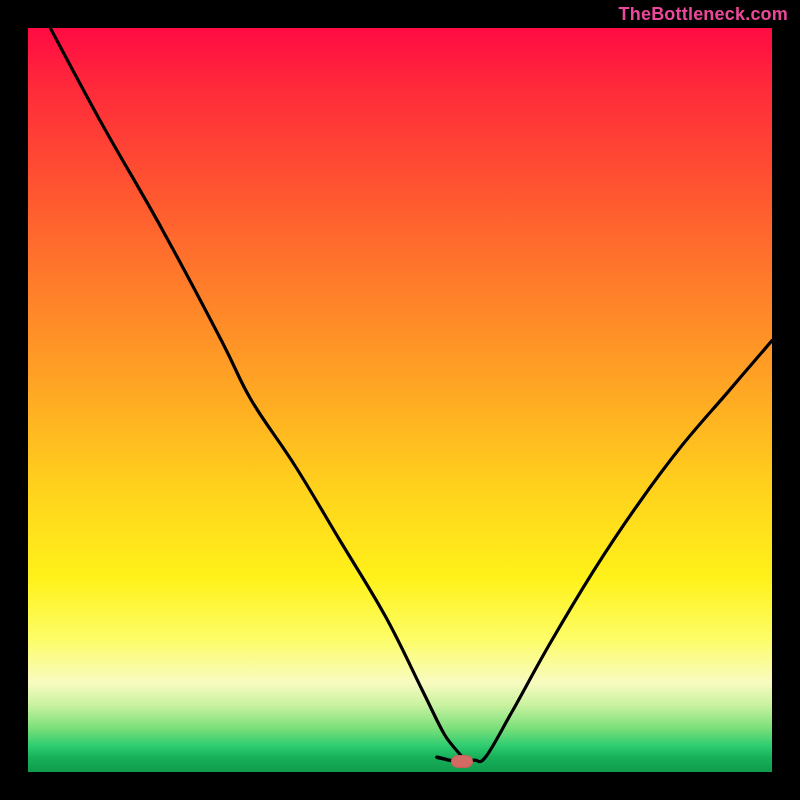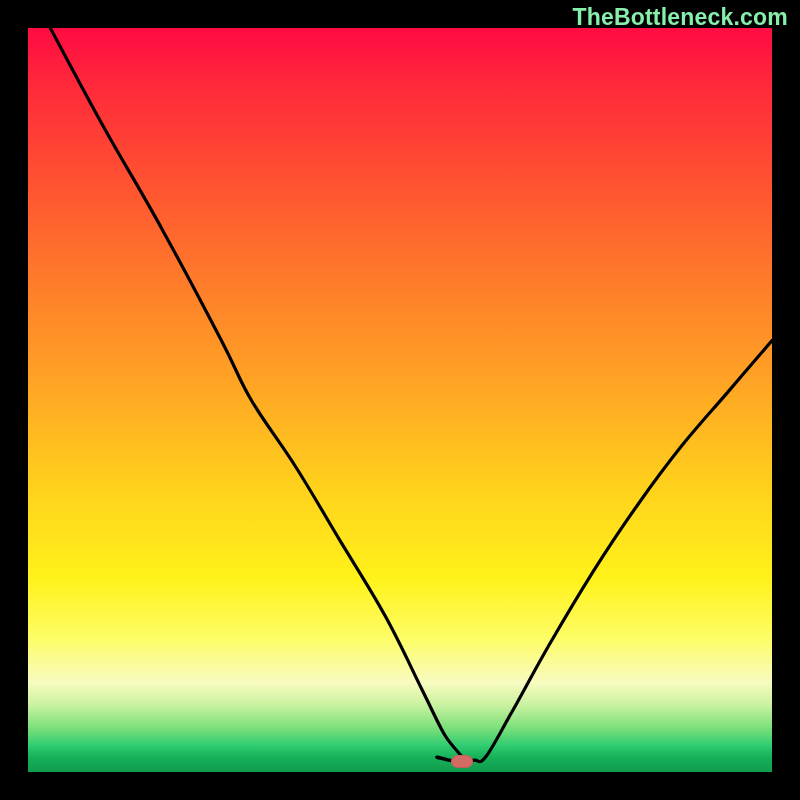--- a/index.html
+++ b/index.html
@@ -14,22 +14,22 @@
   .stage {
     position: relative;
     width: 800px;
     height: 800px;
     background: #000;
   }
   .watermark {
     position: absolute;
     top: 4px;
     right: 12px;
-    color: #86efac;
-    font-size: 23px;
+    color: #ec4899;
+    font-size: 18px;
     font-weight: 600;
     letter-spacing: 0.2px;
     user-select: none;
   }
   .plot {
     position: absolute;
     left: 28px;
     top: 28px;
     width: 744px;
     height: 744px;

